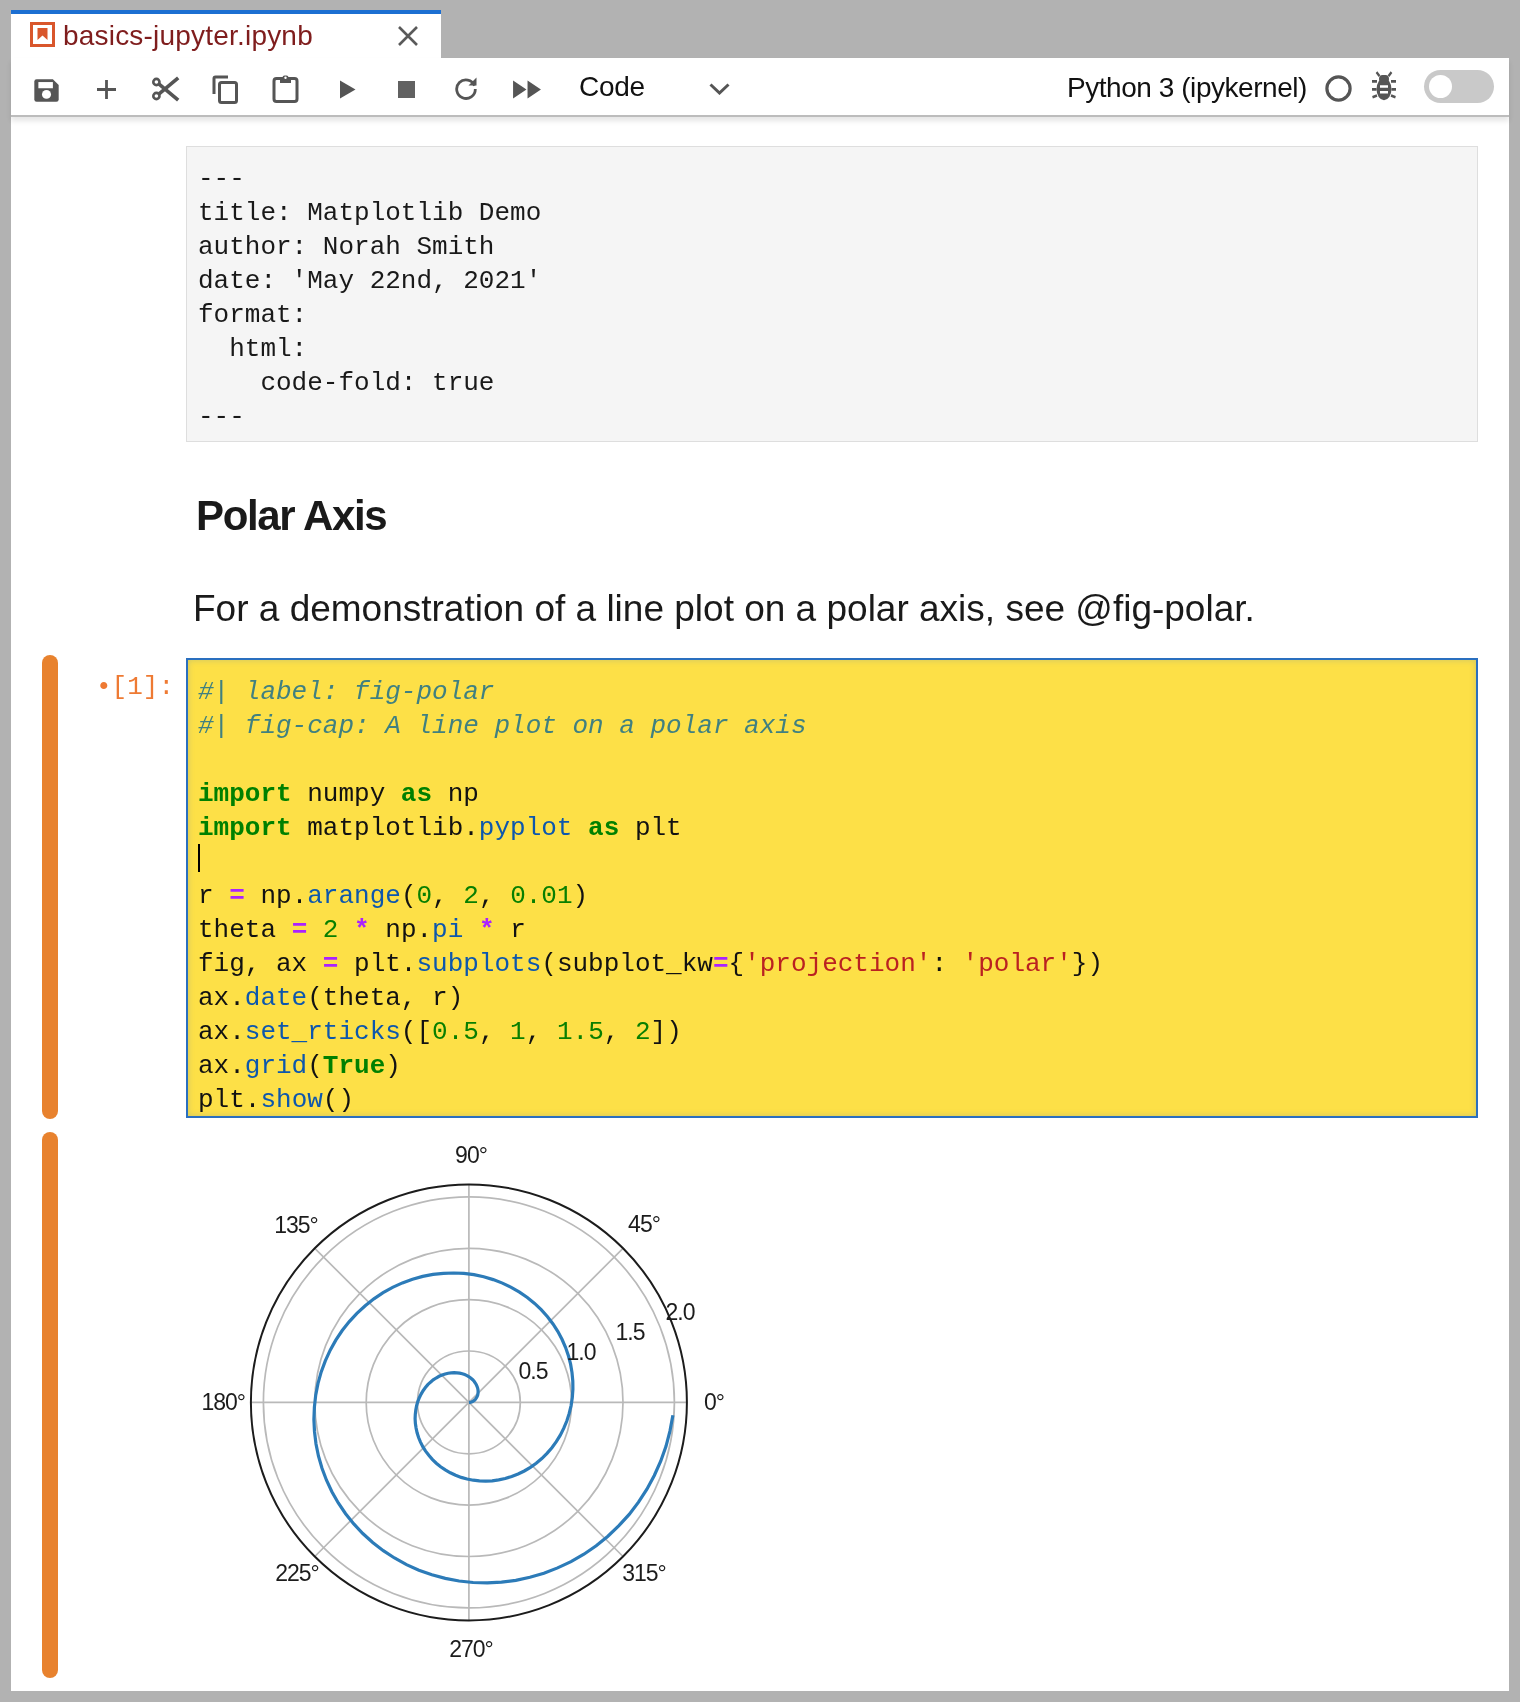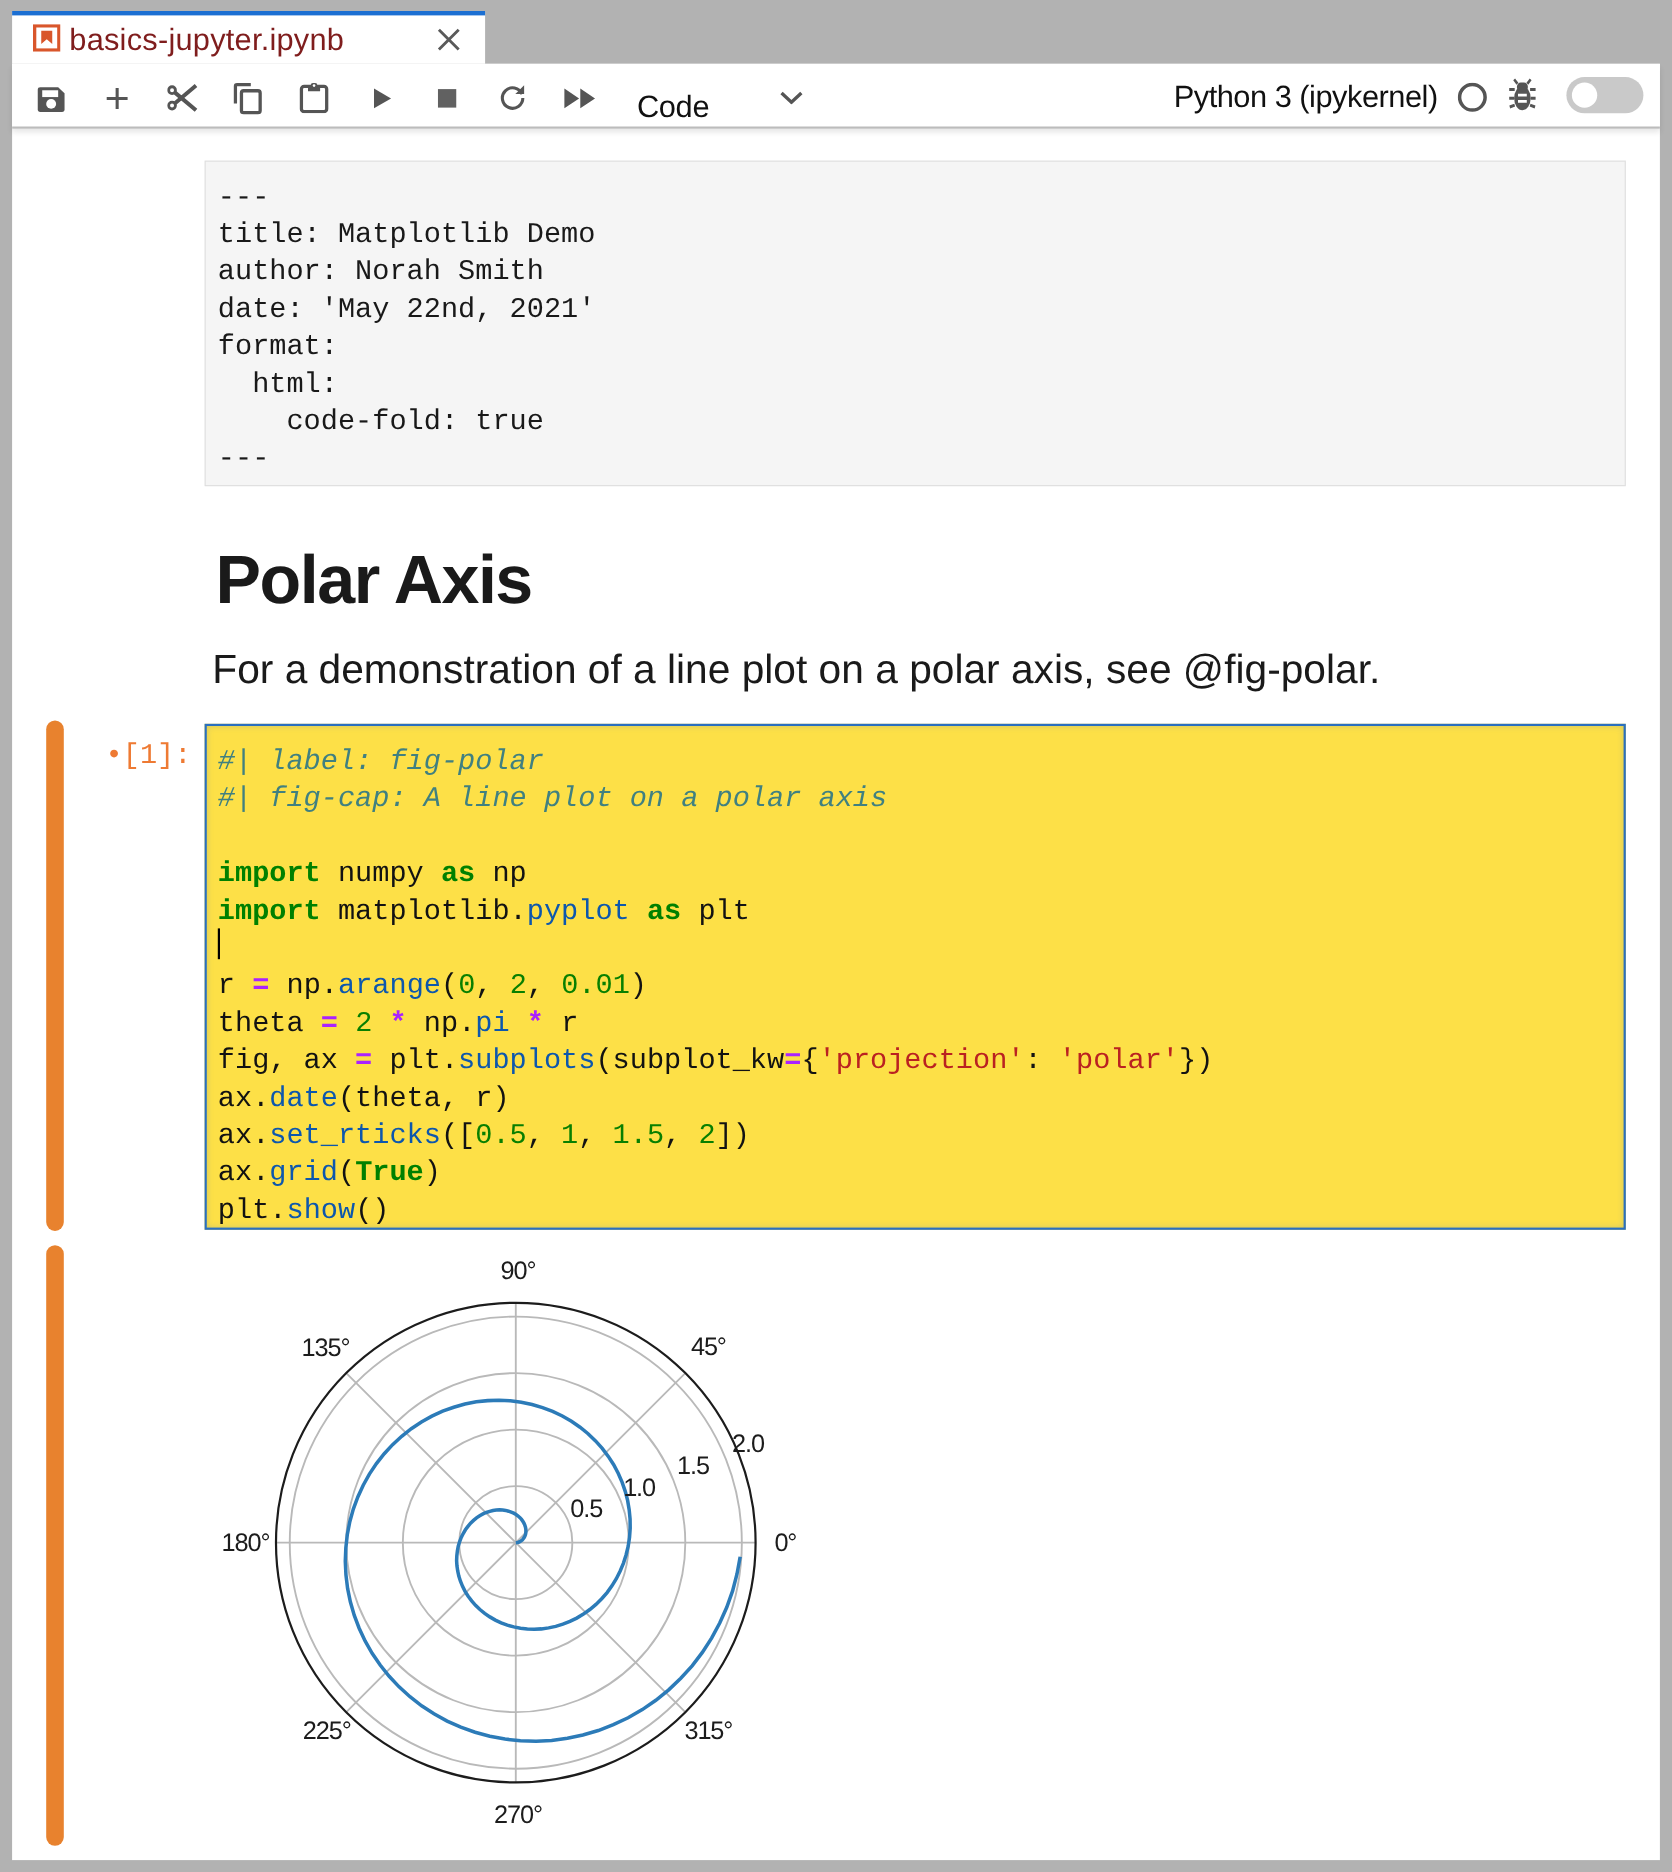--- a/index.html
+++ b/index.html
@@ -7,29 +7,29 @@
 #stage { position:relative; width:1520px; height:1702px; }
 .abs { position:absolute; }
 
 #main { left:11px; top:58px; width:1498px; height:1633px; background:#ffffff; }
 
 #tab { left:11px; top:10px; width:430px; height:48px; background:#ffffff; border-top:4px solid #1c6fd2; }
 #tabtitle { left:63px; top:20px; font-size:28px; color:#7f1d1d; letter-spacing:0.2px; }
 
 #toolbar { left:11px; top:58px; width:1498px; height:59px; background:#ffffff; border-bottom:2px solid #bcbcbc; box-shadow:0 4px 5px rgba(0,0,0,0.10); }
 .icon { position:absolute; }
-#codelabel { left:579px; top:81px; font-size:28px; color:#111; letter-spacing:-0.3px;text-align:right; }
+#codelabel { left:579px; top:71px; font-size:28px; color:#111; letter-spacing:-0.3px;text-align:right; }
 #kernel { top:72px; right:213px; font-size:28px; color:#111; letter-spacing:-0.45px; }
 
 #toggle { left:1424px; top:70px; width:70px; height:33px; background:#c9c9c9; border-radius:17px; }
 #knob { left:1429px; top:75px; width:23px; height:23px; background:#fff; border-radius:50%; }
 
 #rawcell { left:186px; top:146px; width:1292px; height:296px; background:#f5f5f5; border:1px solid #dedede; padding:15px 0 0 11px; font-family:"Liberation Mono",monospace; font-size:26px; line-height:34px; color:#191919; white-space:pre; }
 
-#h1 { left:196px; top:492px; font-size:62px; font-weight:bold; color:#1a1a1a; letter-spacing:-1.35px; }
+#h1 { left:196px; top:492px; font-size:42px; font-weight:bold; color:#1a1a1a; letter-spacing:-1.35px; }
 #para { left:193px; top:588px; font-size:37px; color:#1a1a1a; }
 
 #codecell { left:186px; top:658px; width:1292px; height:460px; background:#fde047; border:2px solid #2a6fbf; box-shadow:inset 0 0 6px rgba(60,120,200,0.25); padding:15px 0 0 10px; font-family:"Liberation Mono",monospace; font-size:26px; line-height:34px; color:#121212; white-space:pre; }
 #prompt { left:96px; top:670px; font-family:"Liberation Mono",monospace; font-size:26px; line-height:34px; color:#ee7a33; }
 .bar { position:absolute; left:42px; width:16px; background:#e8822e; border-radius:8px; }
 #bar1 { top:655px; height:464px; }
 #bar2 { top:1132px; height:546px; }
 .cm-k { color:#008000; font-weight:bold; }
 .cm-c { color:#408080; font-style:italic; }
 .cm-p { color:#0d57ad; }

